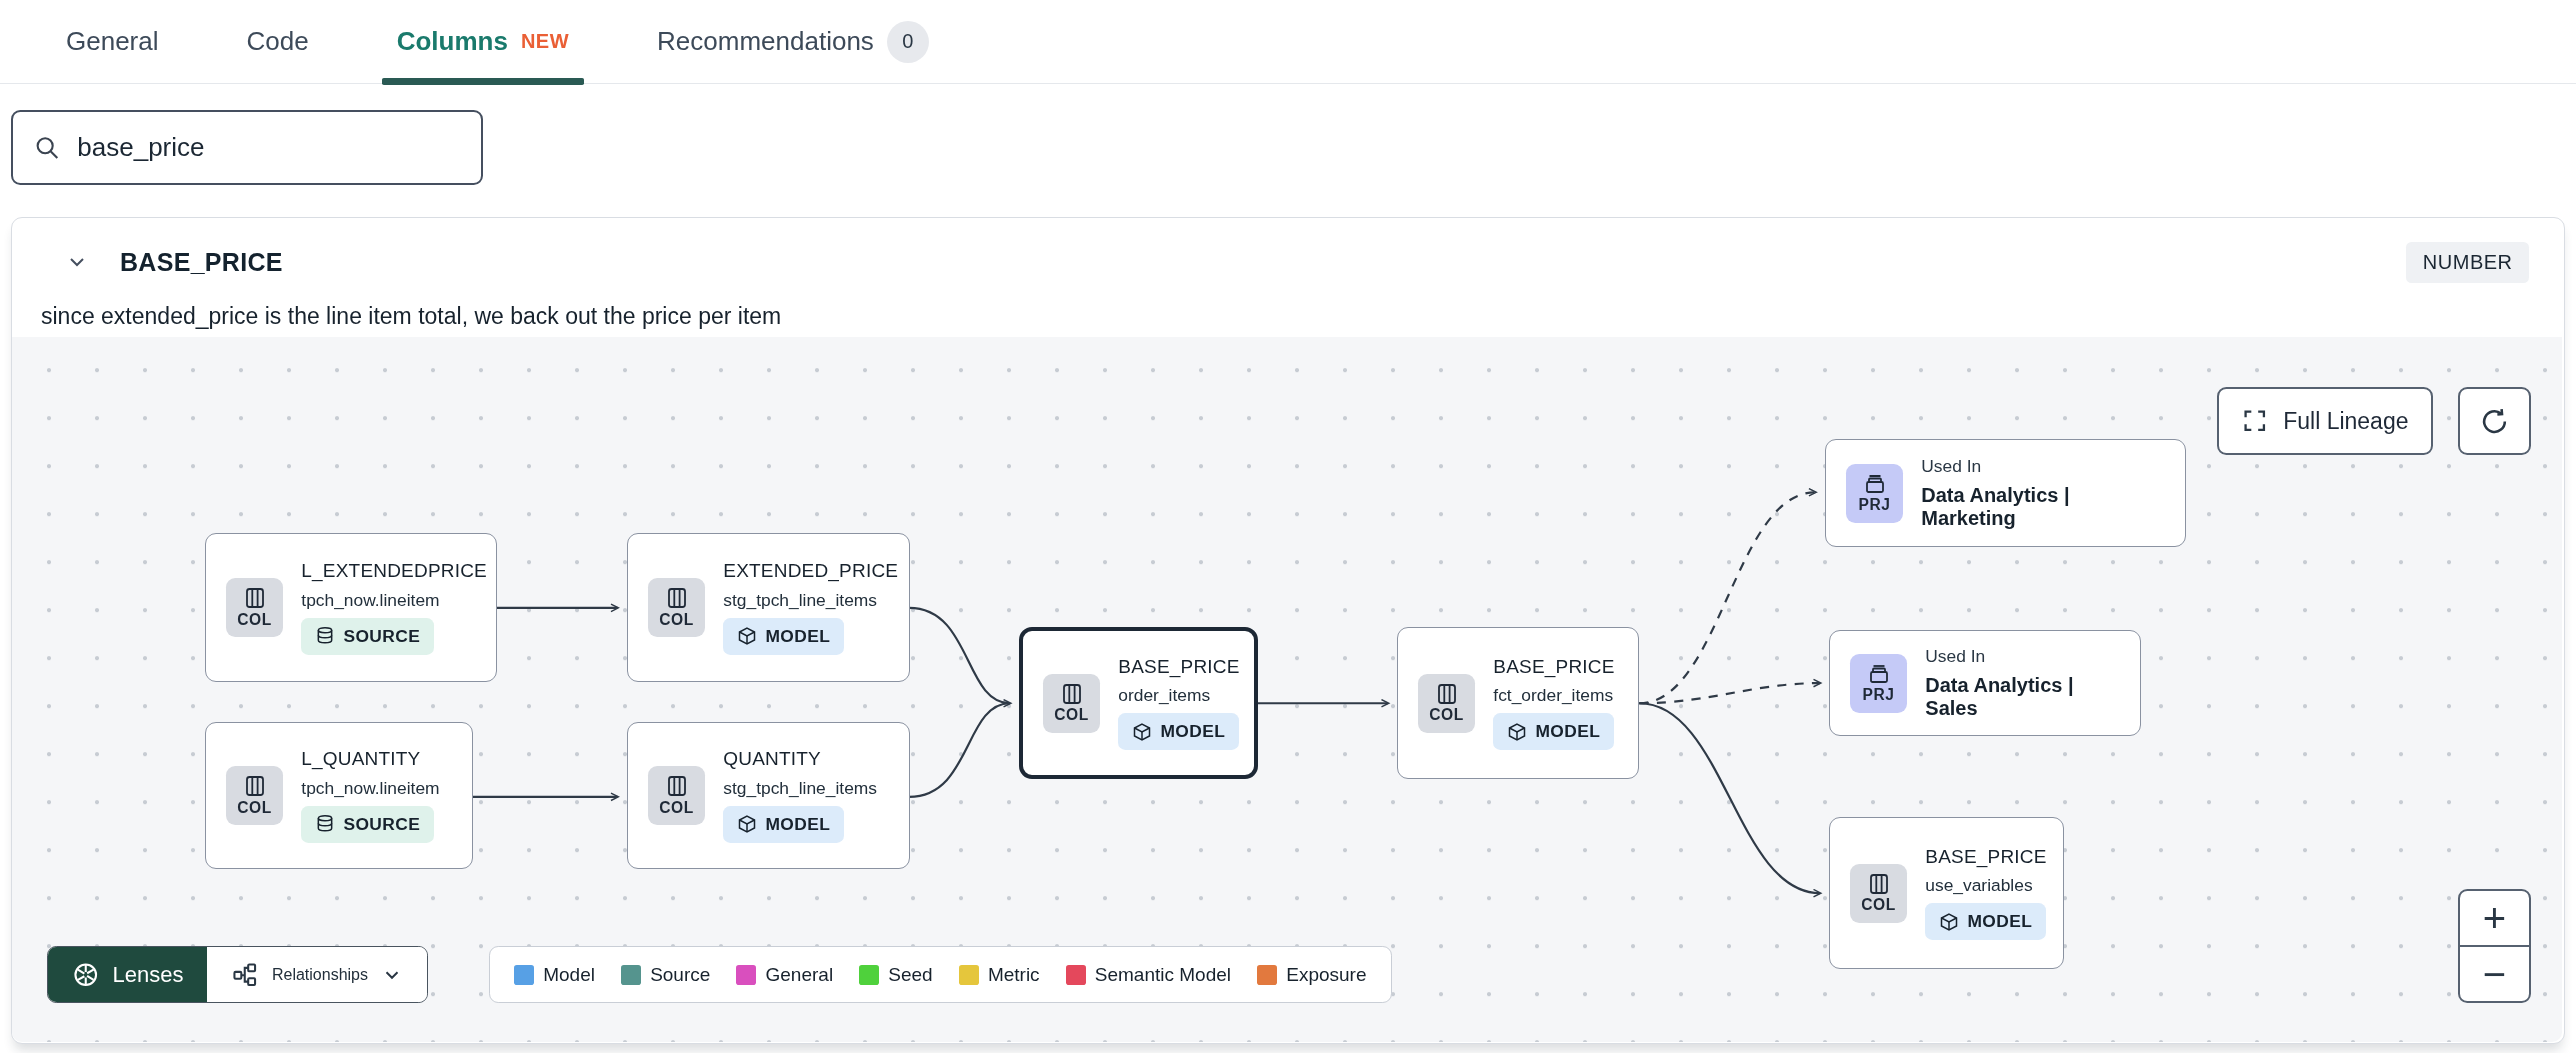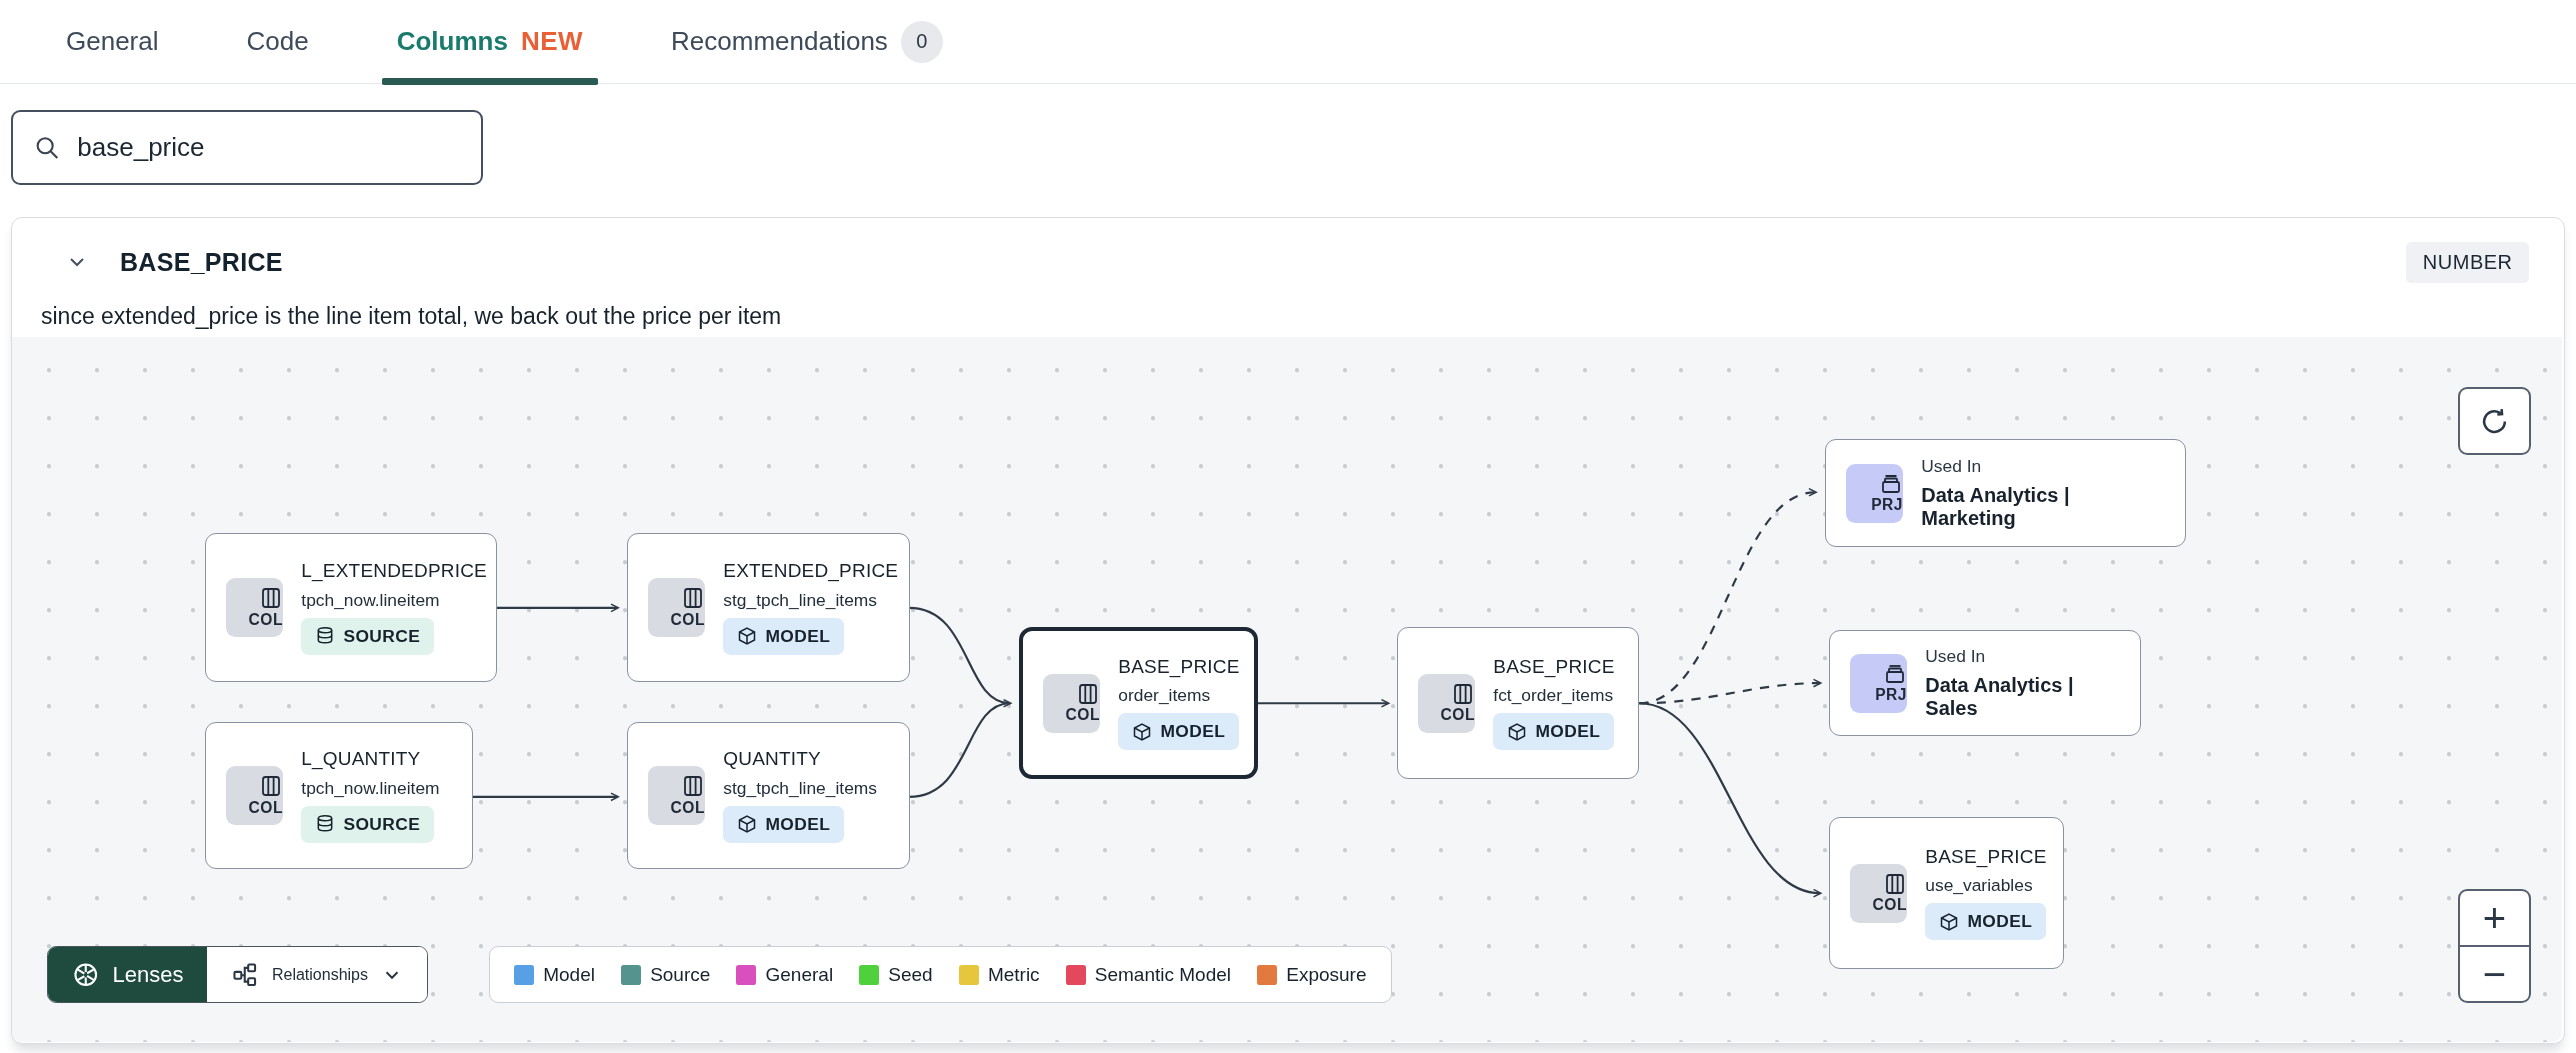--- a/index.html
+++ b/index.html
@@ -7,21 +7,21 @@
     font-family: "Liberation Sans", sans-serif; color:#1b2733; }
 
   
   .tabbar { position:relative; height:84px; background:#fff; border-bottom:1.8px solid #e5e8ec;
     display:flex; align-items:stretch; padding-left:66px;text-align:right; }
   .tab { position:relative; display:flex; align-items:center; gap:13px; margin-right:88px;
     font-size:26px; color:#3d4a59; cursor:pointer; }
   .tab.active { color:#1a7a6c; font-weight:700; }
   .tab.active::after { content:""; position:absolute; left:-14.7px; right:-14.7px; bottom:-1.8px;
     height:6.4px; background:#2a5a54; border-radius:1.8px; }
-  .tab-new { color:#ea5f35; font-size:26px; font-weight:700; letter-spacing:0.5px; }
+  .tab-new { color:#ea5f35; font-size:20px; font-weight:700; letter-spacing:0.5px; }
   .tab-count { display:flex; align-items:center; justify-content:center; min-width:42px; height:42px;
     border-radius:21px; background:#e7e9ed; color:#2a3744; font-size:20px; }
 
   
   .search { position:absolute; left:11px; top:110px; width:472px; height:75px;
     border:2.3px solid #454f5f; border-radius:9.2px; background:#fff;
     display:flex; align-items:center; padding:0 20px; gap:16.5px; }
   .search input { border:none; outline:none; font-size:26px; color:#1b2733; width:100%;
     font-family:"Liberation Sans", sans-serif; background:transparent; }
 
@@ -40,21 +40,21 @@
   .canvas { position:absolute; left:0; top:119px; width:2550px; height:705px;
     background-color:#f5f6f8; border-radius:0 0 10px 10px;
     background-image:radial-gradient(#c7ccd3 2px, transparent 2.2px);
     background-size:48px 48px; background-position:13px 9.2px; overflow:hidden; }
   svg.edges { position:absolute; inset:0; pointer-events:none; }
 
   .node { position:absolute; background:#fff; border:1.8px solid #8a92a1; border-radius:11px;
     display:flex; align-items:center; gap:18.3px; padding:0 20px; cursor:pointer; }
   .node.selected { border:4.1px solid #1d2835; border-radius:13px; }
   .ico-badge { flex:0 0 auto; width:57px; height:59px; border-radius:9.2px; background:#d8dbe1;
-    display:flex; flex-direction:column; align-items:flex-end; justify-content:center; gap:0.9px; }
+    display:flex; flex-direction:column; align-items:center; justify-content:center; gap:0.9px; }
   .ico-badge.prj { background:#c5caf7; }
   .ico-badge .kind { font-size:15.6px; font-weight:700; color:#1f2937; letter-spacing:0.5px; }
   .node-col { display:flex; flex-direction:column; align-items:flex-start; gap:7.3px; }
   .node-title { font-size:19px; font-weight:400; color:#17222d; letter-spacing:0.2px; }
   .node-sub { font-size:17.4px; color:#222f3b; }
   .pill { display:flex; align-items:center; gap:8.3px; height:37px; padding:0 13.8px;
     border-radius:7.3px; font-size:17.4px; font-weight:700; color:#17222d; letter-spacing:0.4px; }
   .pill.model { background:#dcebfa; }
   .pill.source { background:#dff2eb; }
   .eyebrow { font-size:17.4px; color:#2a3744; }
@@ -341,20 +341,26 @@
           <svg class="i" width="20" height="20" viewBox="0 0 24 24" fill="none" stroke="#17222d" stroke-width="1.8">
               <path d="M12 2.5 21 7.2v9.6L12 21.5 3 16.8V7.2z"></path>
               <path d="M3 7.2 12 12l9-4.8"></path>
               <path d="M12 12v9.5"></path>
             </svg>
           <span>MODEL</span>
         </span>
       </span>
     </div>
 
+    <div class="ctl full-lineage">
+      <svg class="i" width="27.5" height="27.5" viewBox="0 0 24 24" fill="none" stroke="#2a3744" stroke-width="2">
+          <path d="M4 9V4h5M15 4h5v5M20 15v5h-5M9 20H4v-5"></path>
+        </svg>
+      <span>Full Lineage</span>
+    </div>
     <div class="ctl refresh">
       <svg class="i" width="31" height="31" viewBox="0 0 24 24" fill="none" stroke="#2a3744" stroke-width="2">
           <path d="M20 12a8 8 0 1 1-3-6.2"></path>
           <polyline points="17.5,2.5 17.8,6.2 14.2,6.6"></polyline>
         </svg>
     </div>
 
     <div class="zoomctl">
       <button>+</button>
       <div class="divider"></div>

